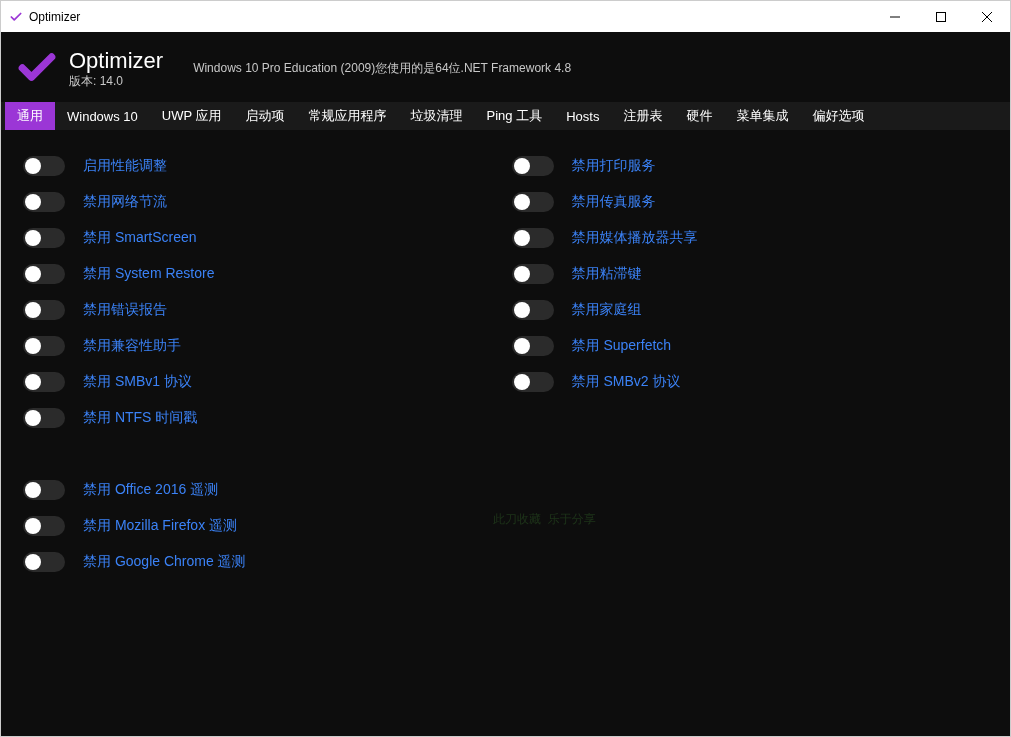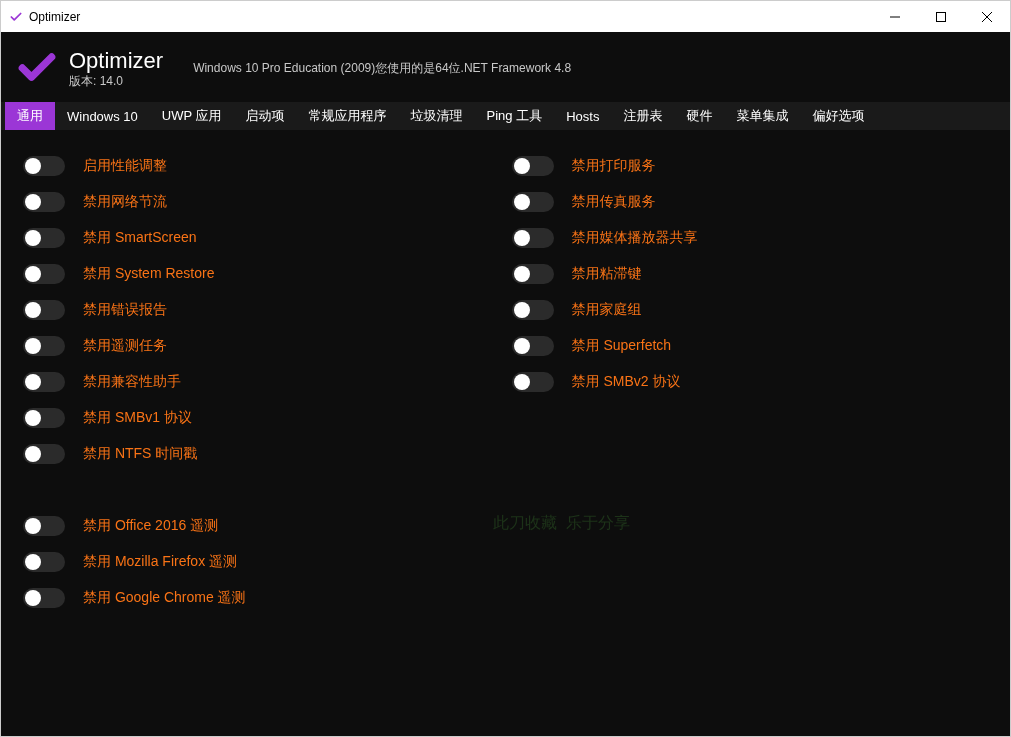--- a/index.html
+++ b/index.html
@@ -113,29 +113,29 @@
   width: 16px;
   height: 16px;
   border-radius: 50%;
   background: #fff;
   top: 2px;
   left: 2px;
 }
 .toggle-label {
   margin-left: 18px;
   font-size: 14px;
-  color: #f97316;
+  color: #3b82f6;
   white-space: nowrap;
 }
 .watermark {
   position: absolute;
   pointer-events: none;
   opacity: 0.25;
   color: #4a9f3a;
-  font-size: 16px;
+  font-size: 12px;
   left: 492px;
   top: 380px;
   text-align: center;
   line-height: 1.6;
 }
 </style>
 </head>
 <body>
 
 <div class="window">
@@ -217,24 +217,20 @@
           <div class="toggle-row">
             <div class="toggle"></div>
             <span class="toggle-label">禁用 System Restore</span>
           </div>
           <div class="toggle-row">
             <div class="toggle"></div>
             <span class="toggle-label">禁用错误报告</span>
           </div>
           <div class="toggle-row">
             <div class="toggle"></div>
-            <span class="toggle-label">禁用遥测任务</span>
-          </div>
-          <div class="toggle-row">
-            <div class="toggle"></div>
             <span class="toggle-label">禁用兼容性助手</span>
           </div>
           <div class="toggle-row">
             <div class="toggle"></div>
             <span class="toggle-label">禁用 SMBv1 协议</span>
           </div>
           <div class="toggle-row">
             <div class="toggle"></div>
             <span class="toggle-label">禁用 NTFS 时间戳</span>
           </div>

